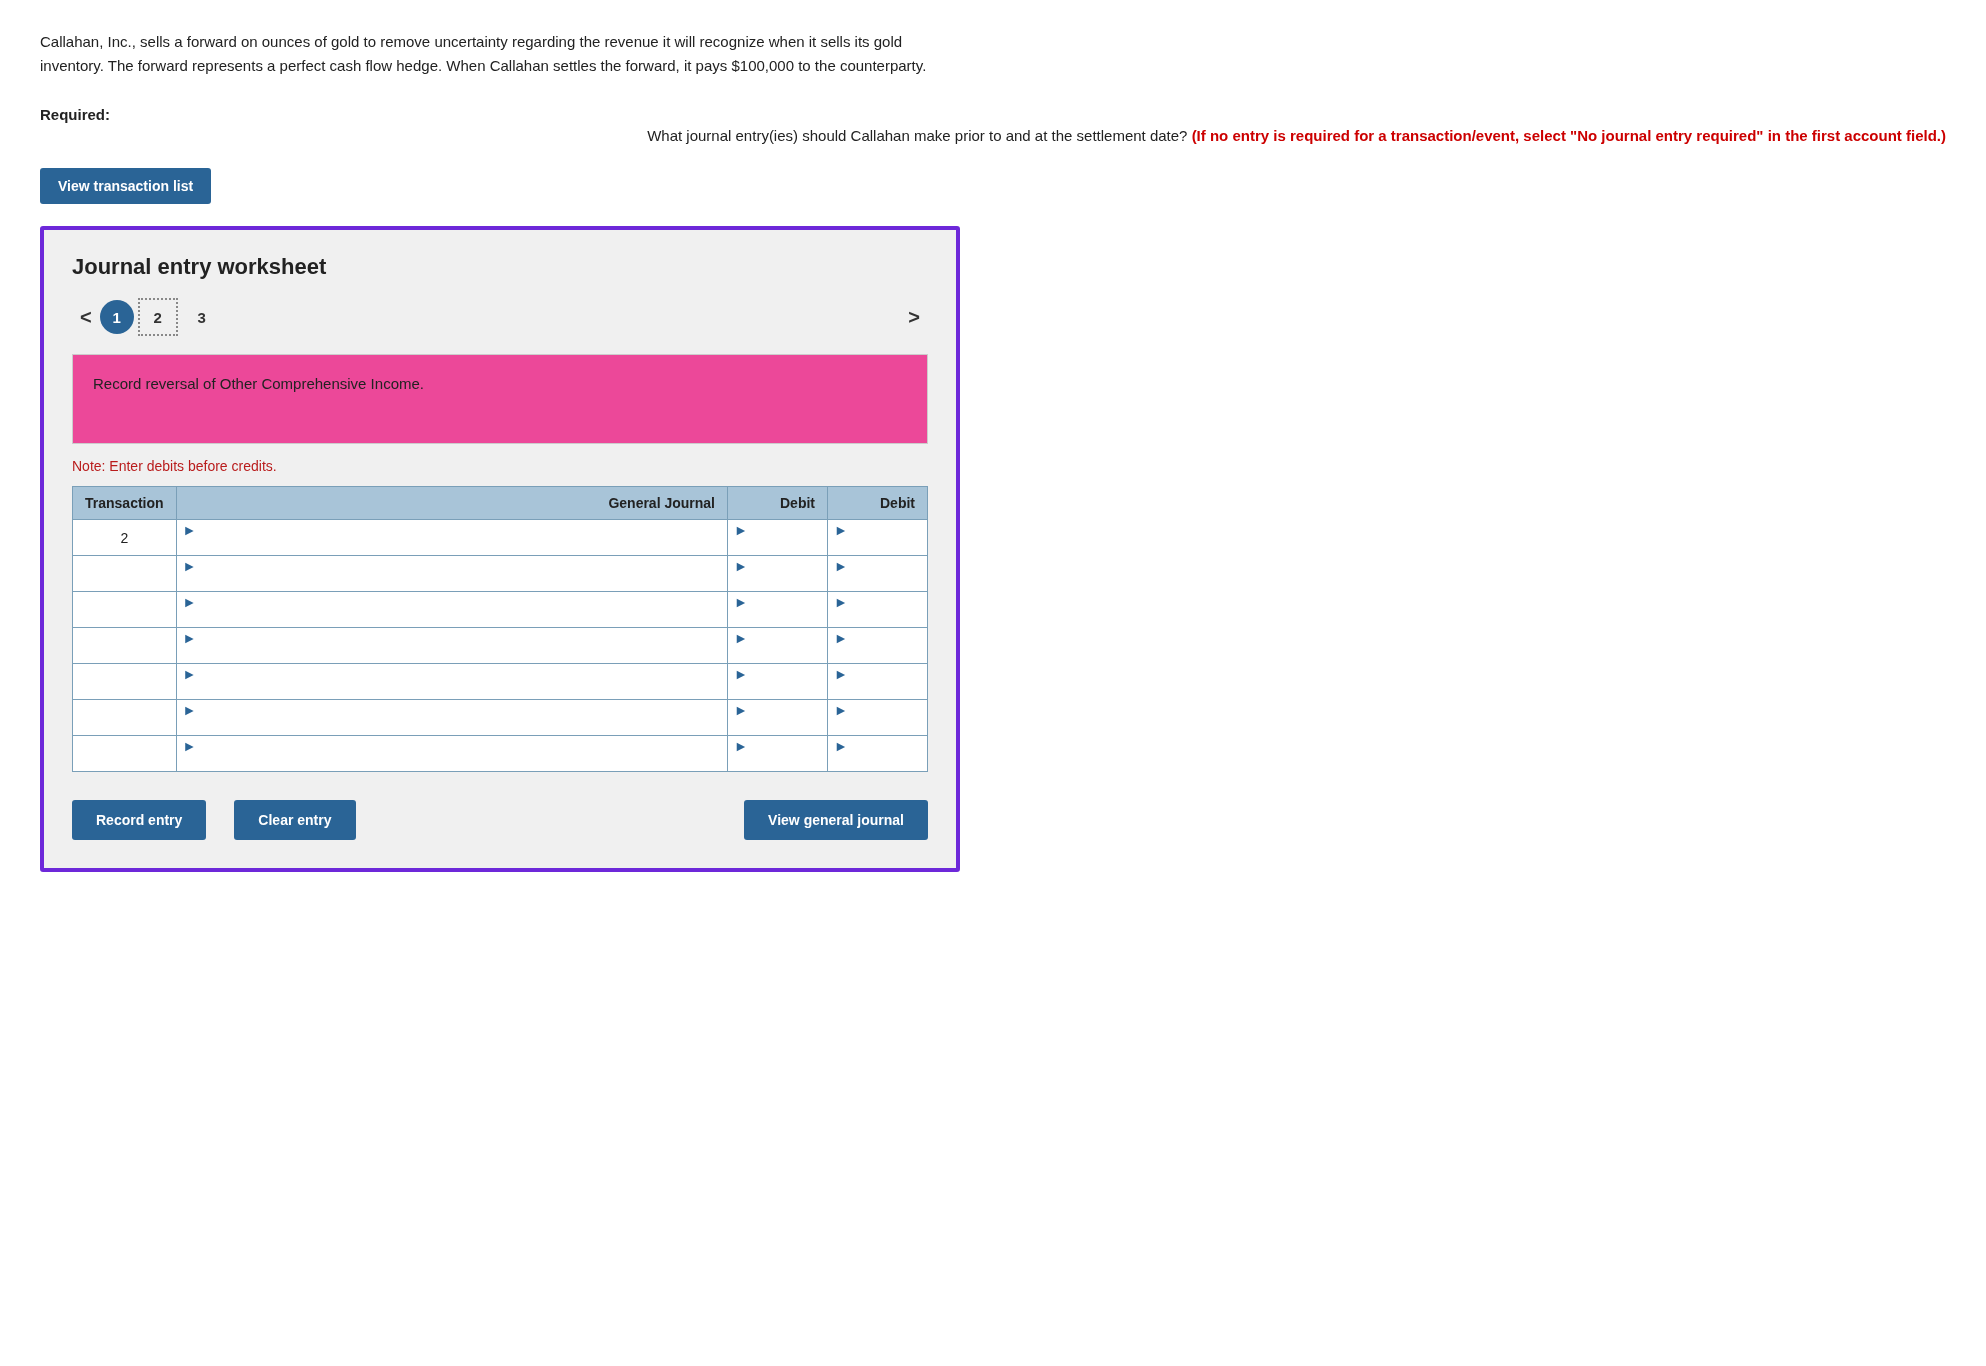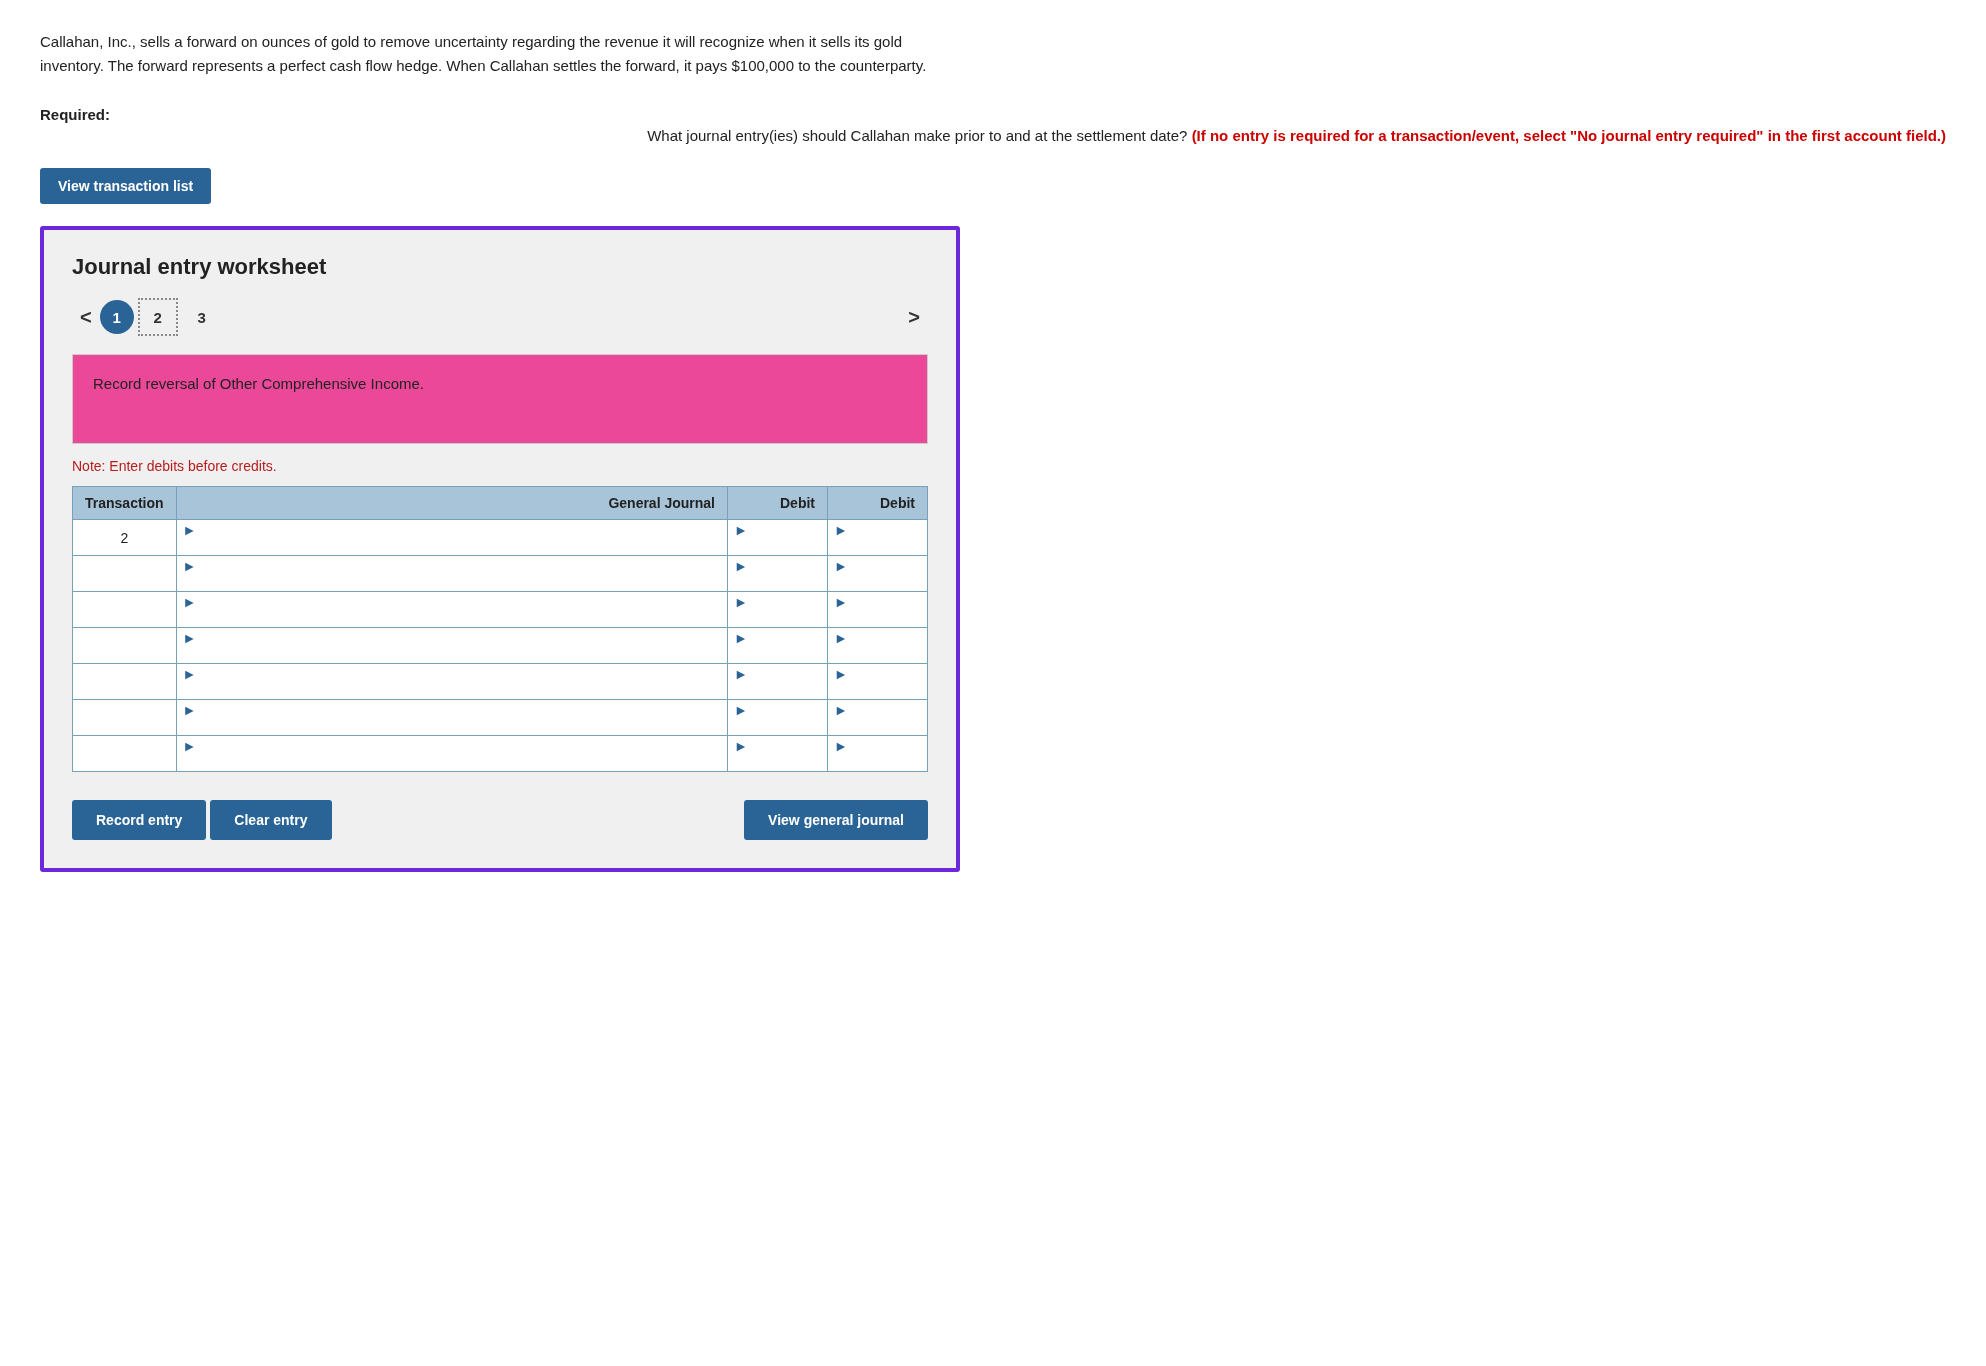--- a/index.html
+++ b/index.html
@@ -185,21 +185,21 @@
     .cell-input {
       border: none;
       outline: none;
       width: 100%;
       font-size: 14px;
       background: transparent;
     }
 
     .action-buttons {
       display: flex;
-      gap: 4px;
+      gap: 28px;
       align-items: center;
     }
 
     .action-btn {
       background: #2a6496;
       color: #fff;
       border: none;
       padding: 12px 24px;
       font-size: 14px;
       font-weight: bold;

